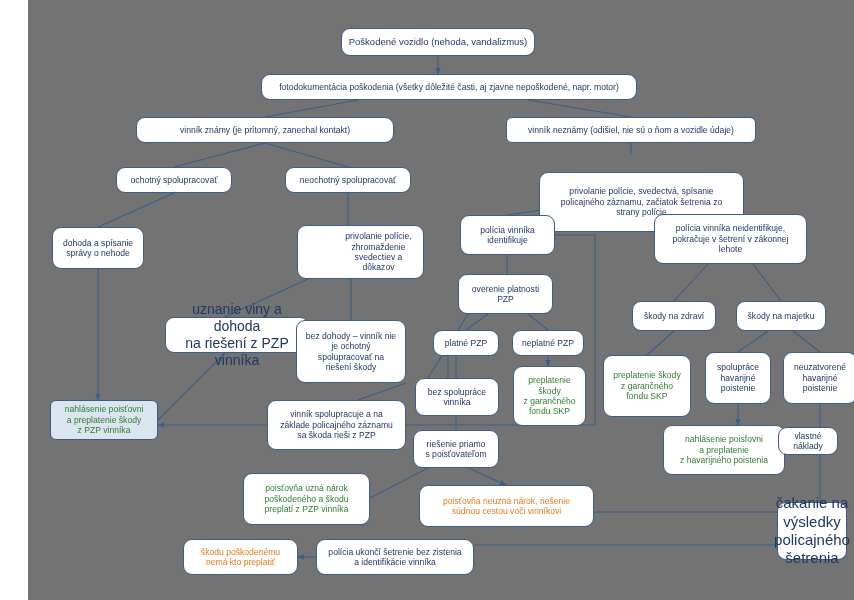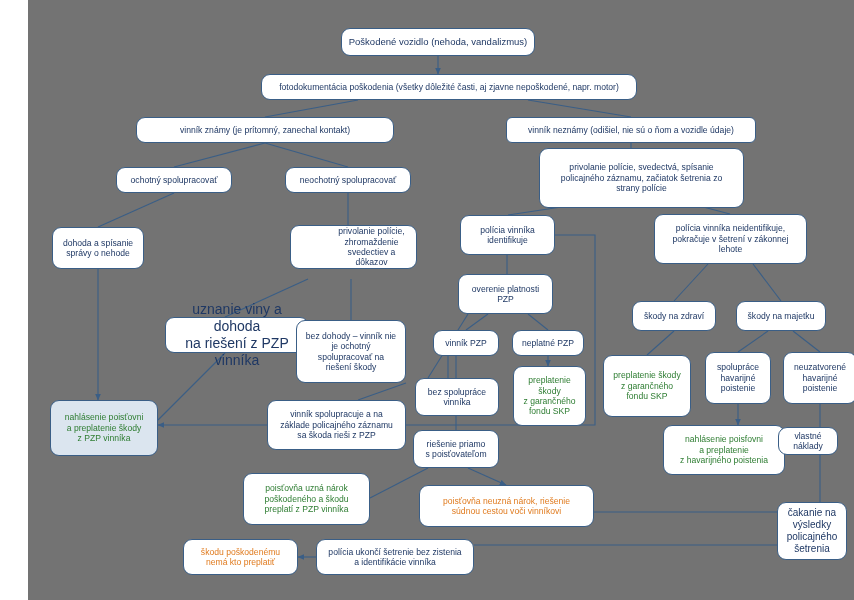--- a/index.html
+++ b/index.html
@@ -94,78 +94,78 @@
       </g>
   </svg>
 
   <div id="node-layer">
       <div class="node " style="left: 313px; top: 28px; width: 194px; height: 28px; font-size: 9.5px;">Poškodené vozidlo  (nehoda, vandalizmus)</div>
       <div class="node " style="left: 233px; top: 74px; width: 376px; height: 26px; font-size: 8.6px;">fotodokumentácia poškodenia (všetky dôležité časti, aj zjavne nepoškodené, napr. motor)</div>
       <div class="node " style="left: 108px; top: 117px; width: 258px; height: 26px; font-size: 8.6px;">vinník známy (je prítomný, zanechal kontakt)</div>
       <div class="node " style="left: 478px; top: 117px; width: 250px; height: 26px; font-size: 8.6px; border-radius: 6px;">vinník neznámy (odišiel, nie sú o ňom a vozidle údaje)</div>
       <div class="node " style="left: 88px; top: 167px; width: 116px; height: 26px; font-size: 8.6px;">ochotný spolupracovať</div>
       <div class="node " style="left: 257px; top: 167px; width: 126px; height: 26px; font-size: 8.6px;">neochotný spolupracovať</div>
-      <div class="node " style="left: 511px; top: 148px; width: 205px; height: 60px; font-size: 8.6px;">privolanie polície, svedectvá, spísanie
+      <div class="node " style="left: 511px; top: 172px; width: 205px; height: 60px; font-size: 8.6px;">privolanie polície, svedectvá, spísanie
 policajného záznamu, začiatok šetrenia zo
 strany polície</div>
       <div class="node " style="left: 24px; top: 227px; width: 92px; height: 42px; font-size: 8.6px;">dohoda a spísanie
 správy o nehode</div>
-      <div class="node " style="left: 262px; top: 225px; width: 127px; height: 44px; font-size: 8.6px; padding-left: 40px;">privolanie polície,
+      <div class="node " style="left: 269px; top: 225px; width: 127px; height: 54px; font-size: 8.6px; padding-left: 40px;">privolanie polície,
 zhromaždenie svedectiev a
 dôkazov</div>
       <div class="node " style="left: 432px; top: 215px; width: 95px; height: 40px; font-size: 8.6px;">polícia vinníka
 identifikuje</div>
       <div class="node " style="left: 626px; top: 214px; width: 153px; height: 50px; font-size: 8.6px;">polícia vinníka neidentifikuje,
 pokračuje v šetrení v zákonnej
 lehote</div>
       <div class="node " style="left: 430px; top: 274px; width: 95px; height: 40px; font-size: 8.6px;">overenie platnosti
 PZP</div>
       <div class="node " style="left: 604px; top: 301px; width: 84px; height: 30px; font-size: 8.6px;">škody na zdraví</div>
       <div class="node " style="left: 708px; top: 301px; width: 90px; height: 30px; font-size: 8.6px;">škody na majetku</div>
       <div class="node " style="left: 137px; top: 317px; width: 144px; height: 36px; font-size: 14px;">uznanie viny a dohoda
 na riešení z PZP vinníka</div>
       <div class="node " style="left: 268px; top: 320px; width: 110px; height: 63px; font-size: 8.6px;">bez dohody – vinník nie
 je ochotný
 spolupracovať na
 riešení škody</div>
-      <div class="node " style="left: 405px; top: 330px; width: 66px; height: 26px; font-size: 8.6px;">vinník PZP</div>
+      <div class="node " style="left: 405px; top: 330px; width: 66px; height: 26px; font-size: 8.6px;">platné PZP</div>
       <div class="node " style="left: 484px; top: 330px; width: 72px; height: 26px; font-size: 8.6px;">neplatné PZP</div>
       <div class="node " style="left: 387px; top: 378px; width: 84px; height: 38px; font-size: 8.6px;">bez spolupráce
 vinníka</div>
       <div class="node green" style="left: 485px; top: 366px; width: 73px; height: 60px; font-size: 8.6px;">preplatenie
 škody
 z garančného
 fondu SKP</div>
       <div class="node green" style="left: 575px; top: 355px; width: 88px; height: 62px; font-size: 8.6px;">preplatenie škody
 z garančného
 fondu SKP</div>
       <div class="node " style="left: 677px; top: 352px; width: 66px; height: 52px; font-size: 8.6px;">spolupráce
 havarijné
 poistenie</div>
       <div class="node " style="left: 755px; top: 352px; width: 74px; height: 52px; font-size: 8.6px;">neuzatvorené
 havarijné
 poistenie</div>
-      <div class="node green fill" style="left: 22px; top: 400px; width: 108px; height: 56px; font-size: 8.6px;">nahlásenie poisťovni
+      <div class="node green fill" style="left: 22px; top: 400px; width: 108px; height: 40px; font-size: 8.6px; border-radius: 6px;">nahlásenie poisťovni
 a preplatenie škody
 z PZP vinníka</div>
       <div class="node " style="left: 239px; top: 400px; width: 139px; height: 50px; font-size: 8.6px;">vinník spolupracuje a na
 základe policajného záznamu
 sa škoda rieši z PZP</div>
       <div class="node " style="left: 385px; top: 430px; width: 86px; height: 38px; font-size: 8.6px;">riešenie priamo
 s poisťovateľom</div>
       <div class="node green" style="left: 635px; top: 425px; width: 122px; height: 50px; font-size: 8.6px;">nahlásenie poisfovni
 a preplatenie
 z havarijného poistenia</div>
       <div class="node " style="left: 750px; top: 427px; width: 60px; height: 28px; font-size: 8.6px;">vlastné náklady</div>
       <div class="node green" style="left: 215px; top: 473px; width: 127px; height: 52px; font-size: 8.6px;">poisťovňa uzná nárok
 poškodeného a škodu
 preplatí z PZP vinníka</div>
       <div class="node orange" style="left: 391px; top: 485px; width: 175px; height: 42px; font-size: 8.6px;">poisťovňa neuzná nárok, riešenie
 súdnou cestou voči vinníkovi</div>
-      <div class="node " style="left: 749px; top: 502px; width: 70px; height: 58px; font-size: 10px;">čakanie na
+      <div class="node " style="left: 749px; top: 502px; width: 70px; height: 58px; font-size: 15px;">čakanie na
 výsledky
 policajného
 šetrenia</div>
       <div class="node orange" style="left: 155px; top: 539px; width: 115px; height: 36px; font-size: 8.6px;">škodu poškodenému
 nemá kto preplatiť</div>
       <div class="node " style="left: 288px; top: 539px; width: 158px; height: 36px; font-size: 8.6px;">polícia ukončí šetrenie bez zistenia
 a identifikácie vinníka</div>
     </div>
 
 </div>

